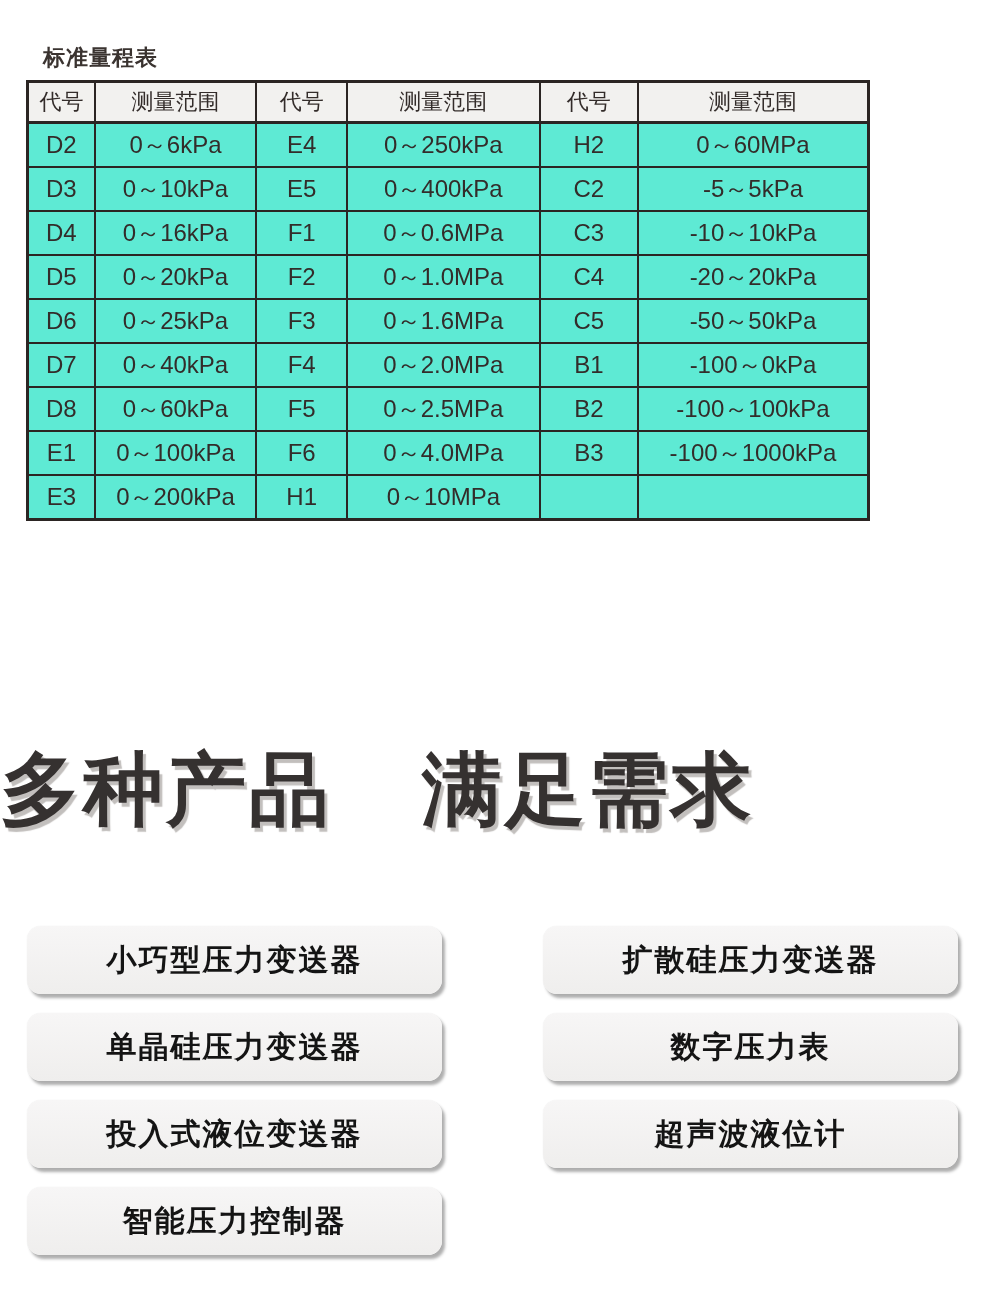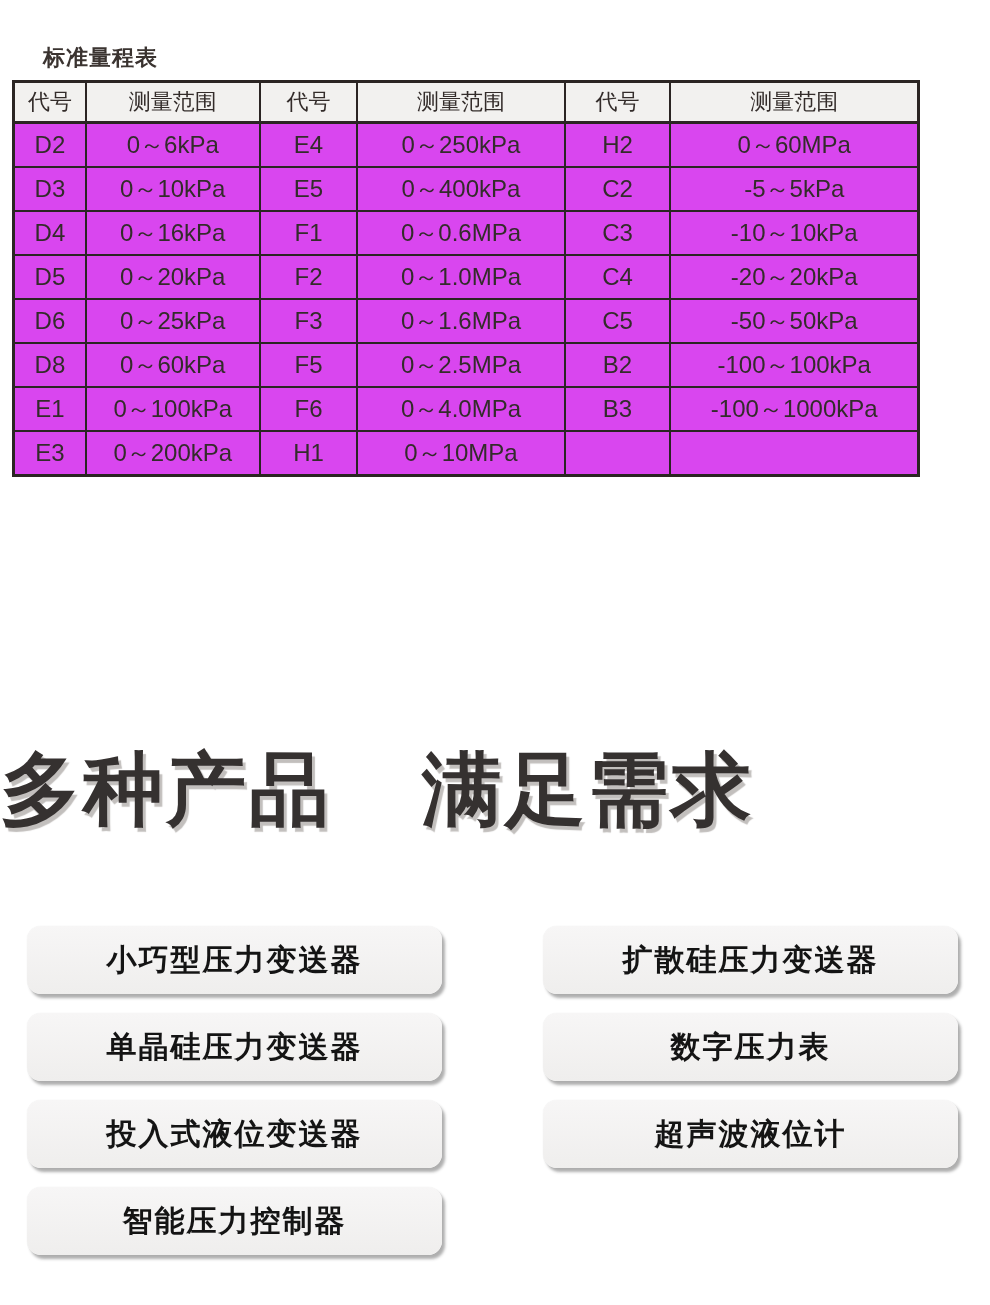--- a/index.html
+++ b/index.html
@@ -23,23 +23,23 @@
     margin: 16px;
     font-size: 22px;
     font-weight: 600;
     color: #3a3330;
     letter-spacing: 1px;
   }
 
   
   .range-table {
     position: absolute;
-    left: 12px;
+    left: 26px;
     top: 80px;
-    width: 908px;
+    width: 844px;
     border-collapse: collapse;
     table-layout: fixed;
     border: 3px solid #2b2523;
     color: #332c2a;
   }
   .range-table col.c-code1  { width: 8.0%;  }
   .range-table col.c-range1 { width: 19.2%; }
   .range-table col.c-code2  { width: 10.8%; }
   .range-table col.c-range2 { width: 22.9%; }
   .range-table col.c-code3  { width: 11.7%; }
@@ -49,21 +49,21 @@
     background: #f2f1ef;
     font-size: 22px;
     font-weight: 500;
     text-align: center;
     border: 2px solid #2b2523;
     border-bottom: 3px solid #2b2523;
     padding: 0;
   }
   .range-table td {
     height: 42px;
-    background: #d946ef;
+    background: #5eead4;
     font-size: 24px;
     font-weight: 400;
     text-align: center;
     border: 2px solid #2b2523;
     padding: 0;
     white-space: nowrap;
   }
 
   
   .hero {
@@ -173,20 +173,28 @@
   </tr>
         <tr>
     <td>D6</td>
     <td>0～25kPa</td>
     <td>F3</td>
     <td>0～1.6MPa</td>
     <td>C5</td>
     <td>-50～50kPa</td>
   </tr>
         <tr>
+    <td>D7</td>
+    <td>0～40kPa</td>
+    <td>F4</td>
+    <td>0～2.0MPa</td>
+    <td>B1</td>
+    <td>-100～0kPa</td>
+  </tr>
+        <tr>
     <td>D8</td>
     <td>0～60kPa</td>
     <td>F5</td>
     <td>0～2.5MPa</td>
     <td>B2</td>
     <td>-100～100kPa</td>
   </tr>
         <tr>
     <td>E1</td>
     <td>0～100kPa</td>

